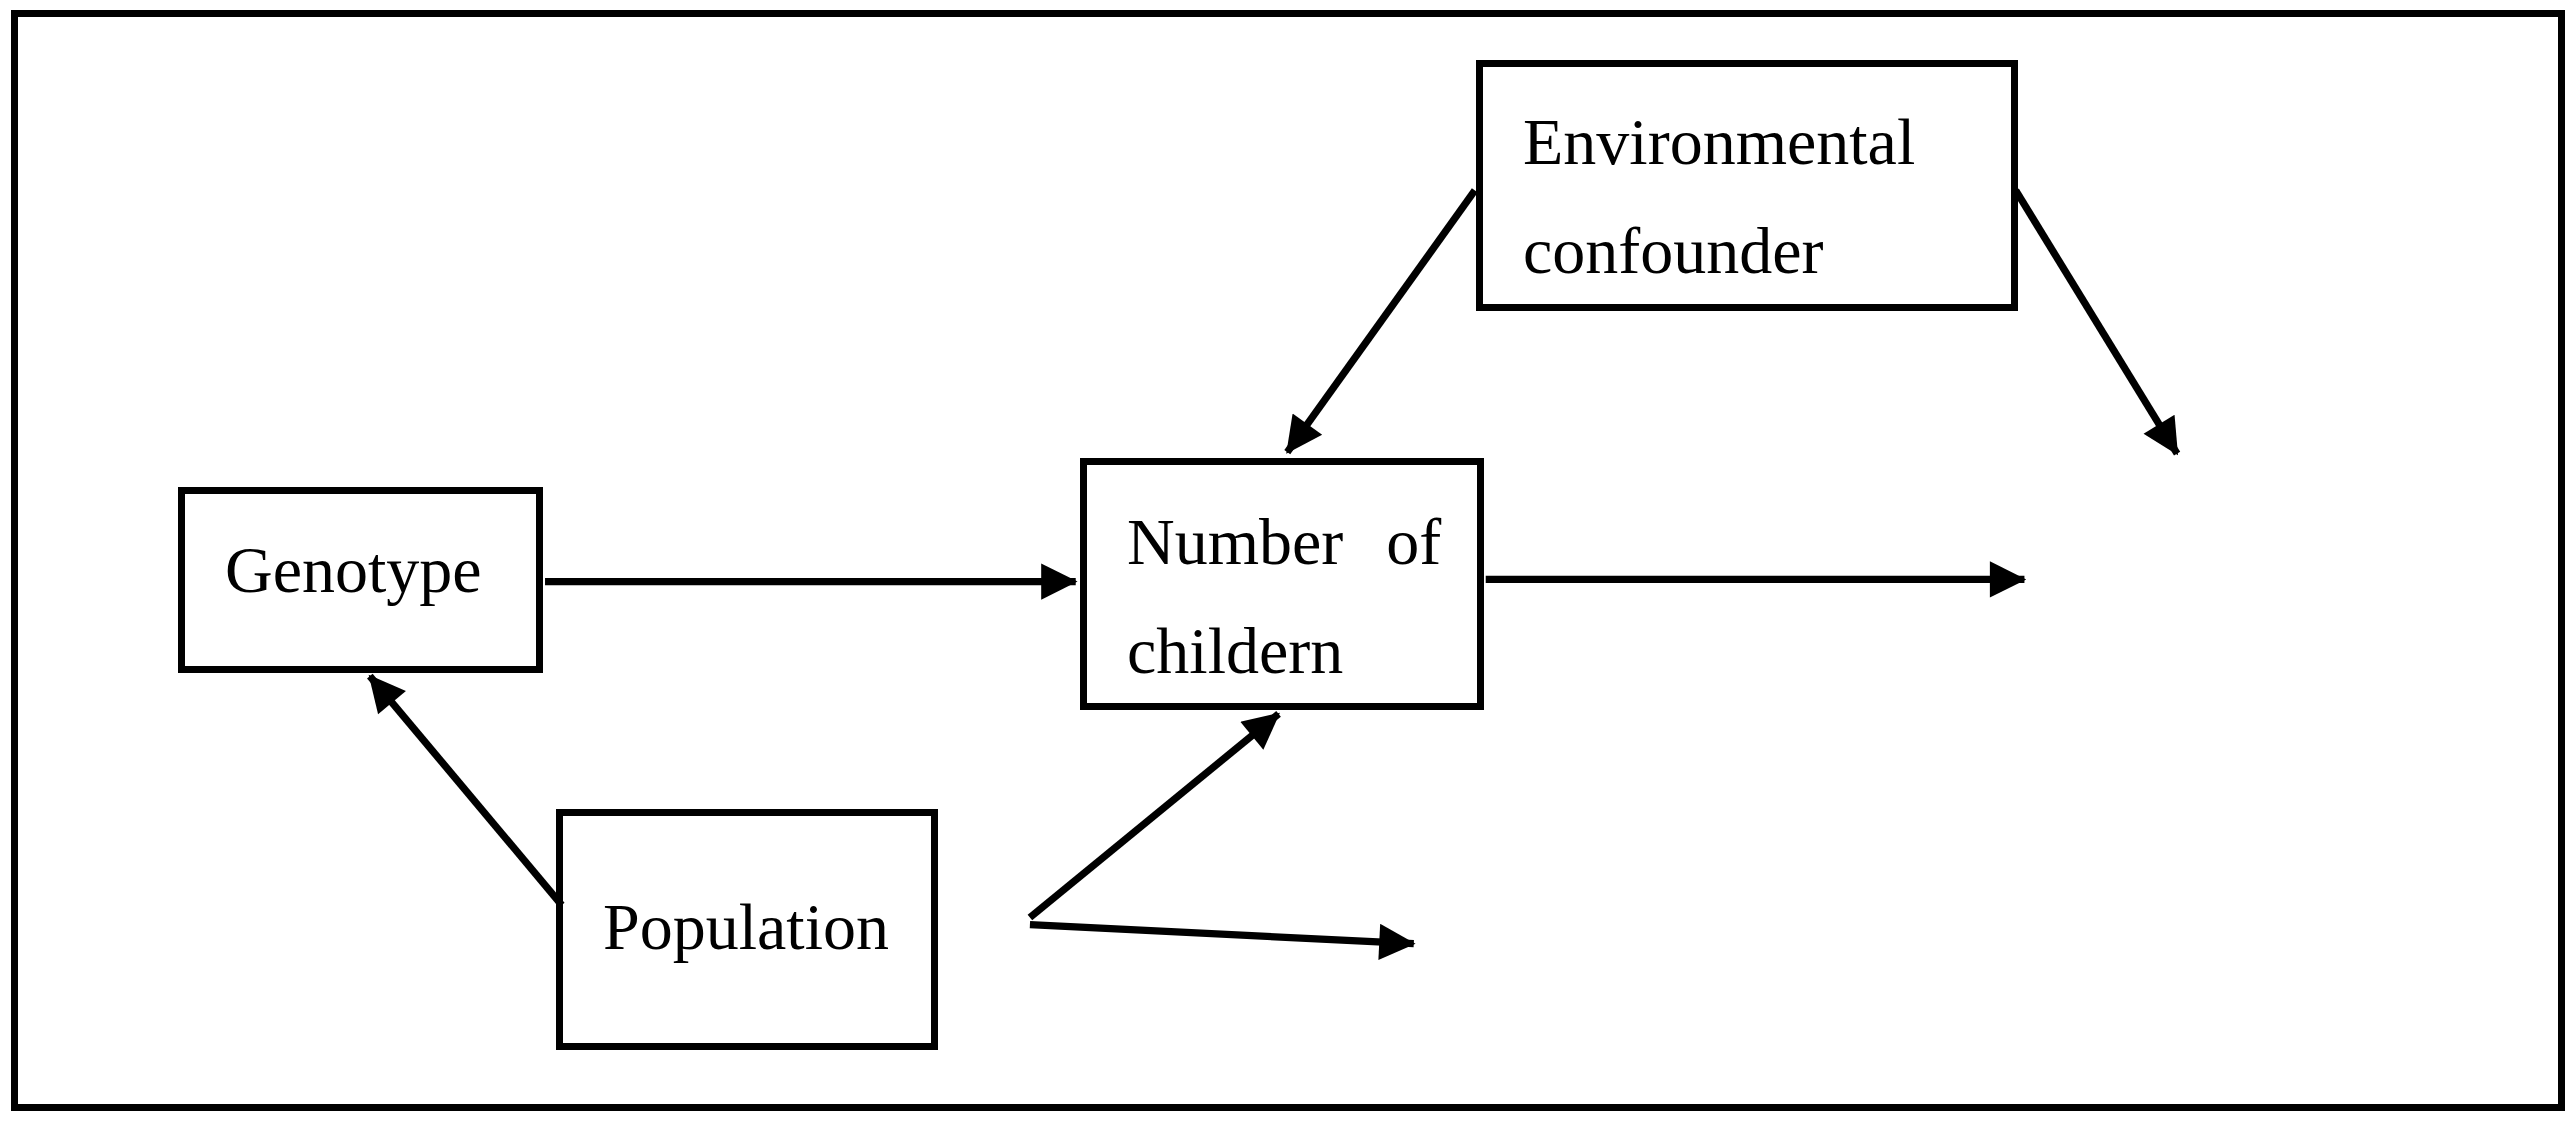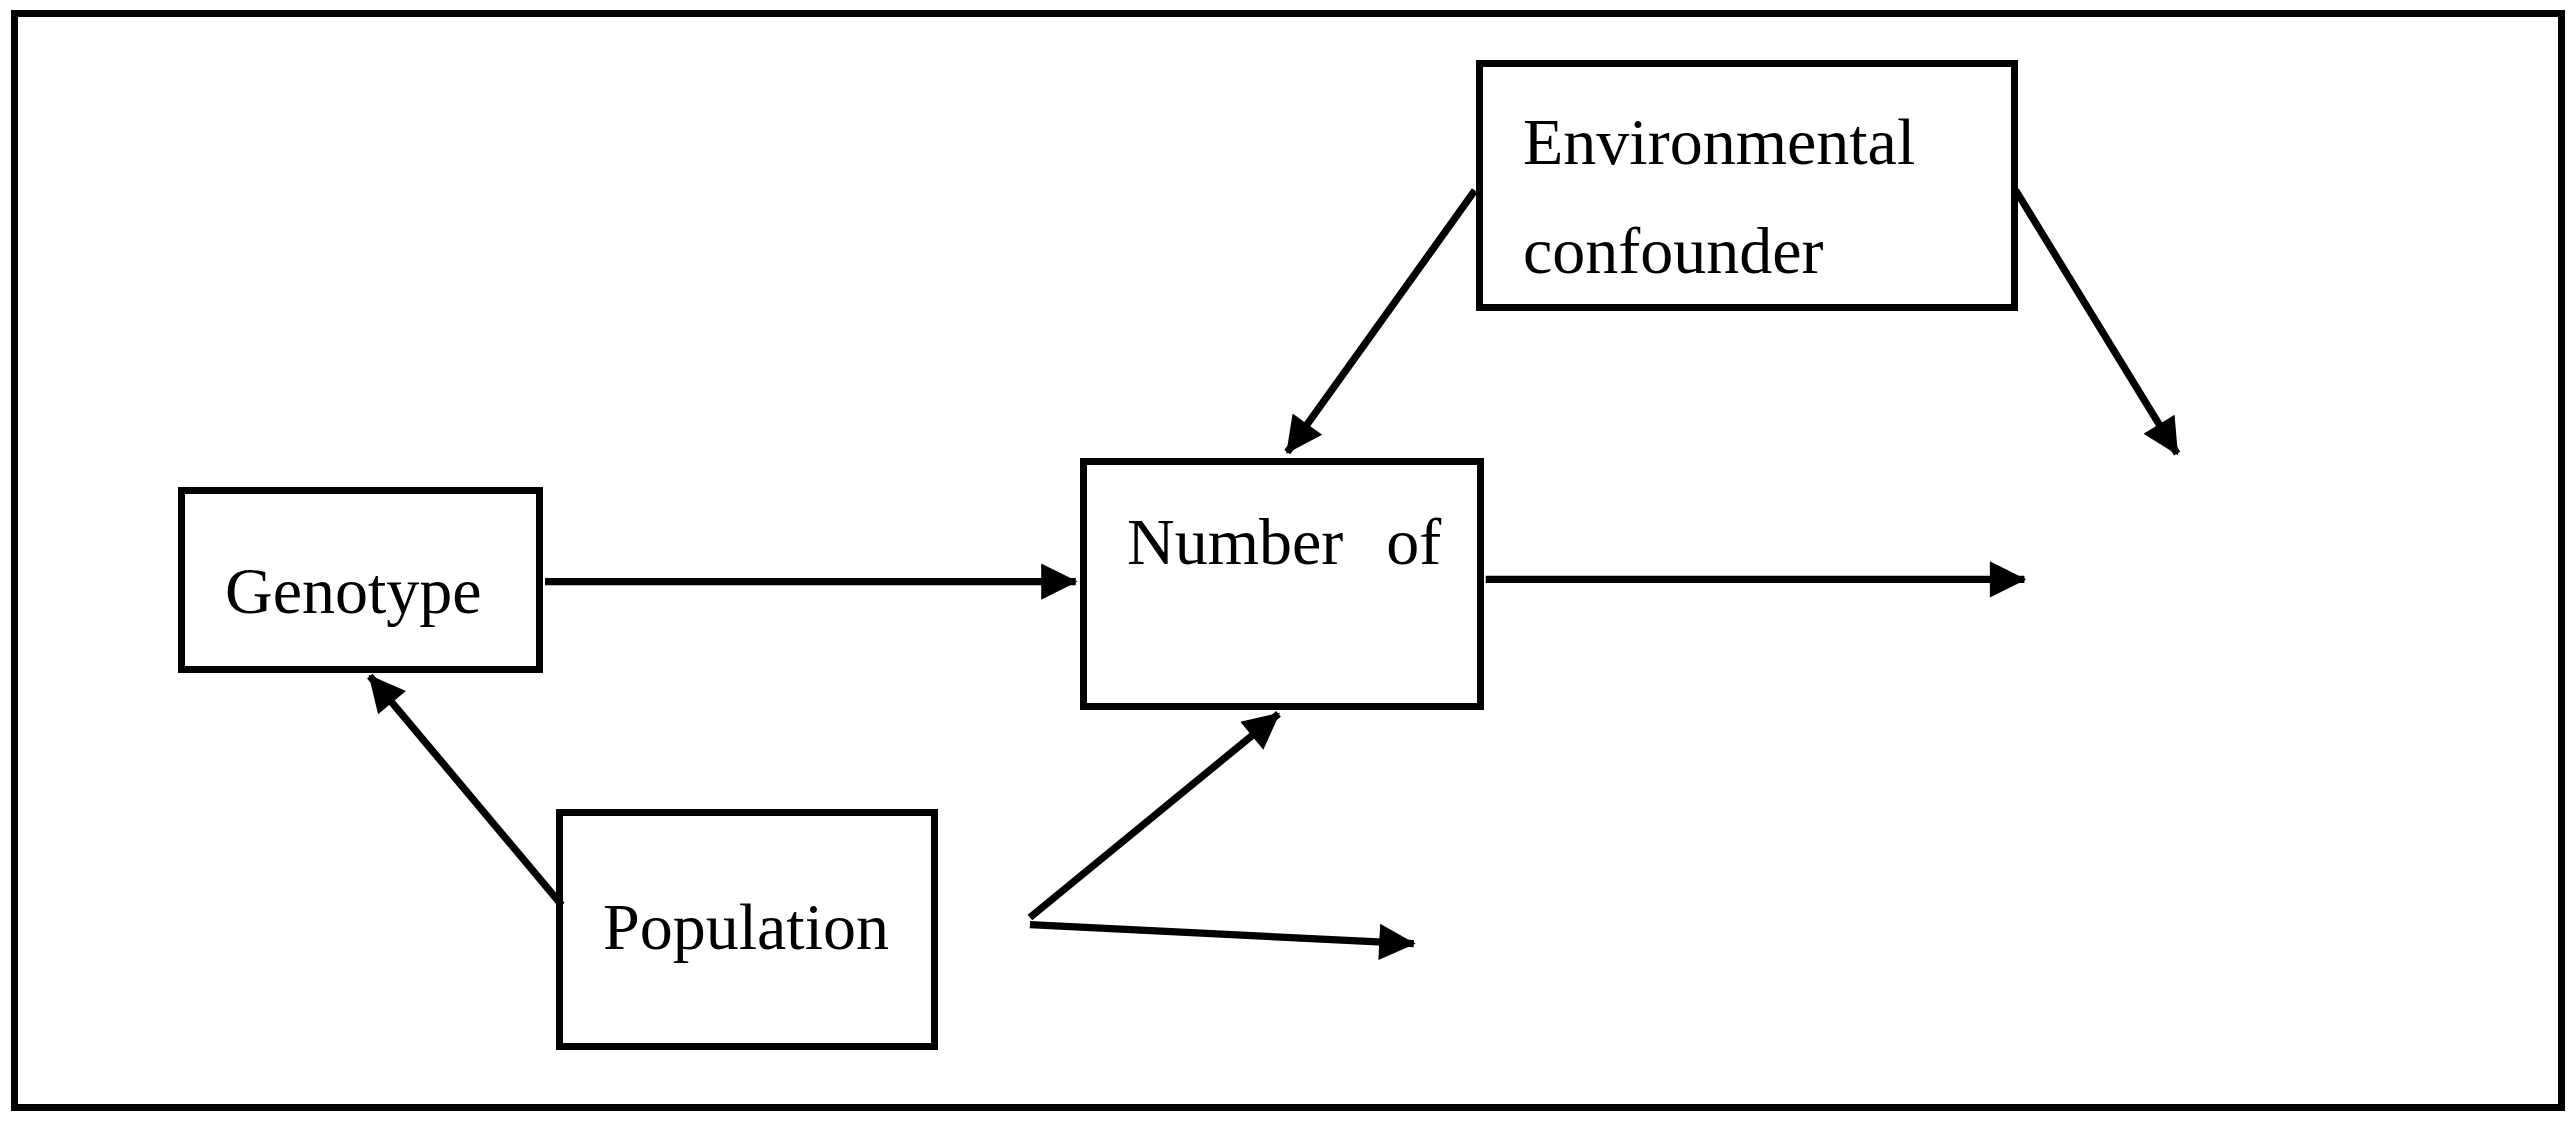--- a/index.html
+++ b/index.html
@@ -40,21 +40,21 @@
     background: #ffffff;
     font-size: 66px;
     line-height: 109px;
     padding-left: 40px;
   }
   .node span {
     display: block;
     white-space: nowrap;
   }
   .n-env        { left: 1476px; top: 60px;   width: 542px; height: 251px; padding-top: 20.4px; }
-  .n-genotype   { left: 178px;  top: 487px;  width: 365px; height: 186px; padding-top: 42px; }
+  .n-genotype   { left: 178px;  top: 487px;  width: 365px; height: 186px; padding-top: 21px; }
   .n-children   { left: 1080px; top: 458px;  width: 404px; height: 252px; padding-top: 22px; }
   .n-wellbeing  { left: 2029px; top: 460px;  width: 383px; height: 243px; padding-top: 18px; }
   .n-population { left: 556px;  top: 809px; width: 382px; height: 241px; padding-top: 56px; }
   .n-hair       { left: 1420px; top: 836px; width: 437px; height: 202px; padding-top: 18px; }
   .n-children span:first-child { word-spacing: 0.4em; }
   .edge {
     stroke: #000000;
     stroke-width: 10;
   }
 </style>
@@ -69,20 +69,21 @@
     <span>Environmental</span>
     <span>confounder</span>
   </div>
 
   <div class="node n-genotype">
     <span>Genotype</span>
   </div>
 
   <div class="node n-children">
     <span>Number of</span>
+    <span>childern</span>
   </div>
 
 
   <div class="node n-population">
     <span>Population</span>
   </div>
 
 
   <svg class="edges-layer" viewBox="0 0 3542 1542" xmlns="http://www.w3.org/2000/svg">
     <defs>

